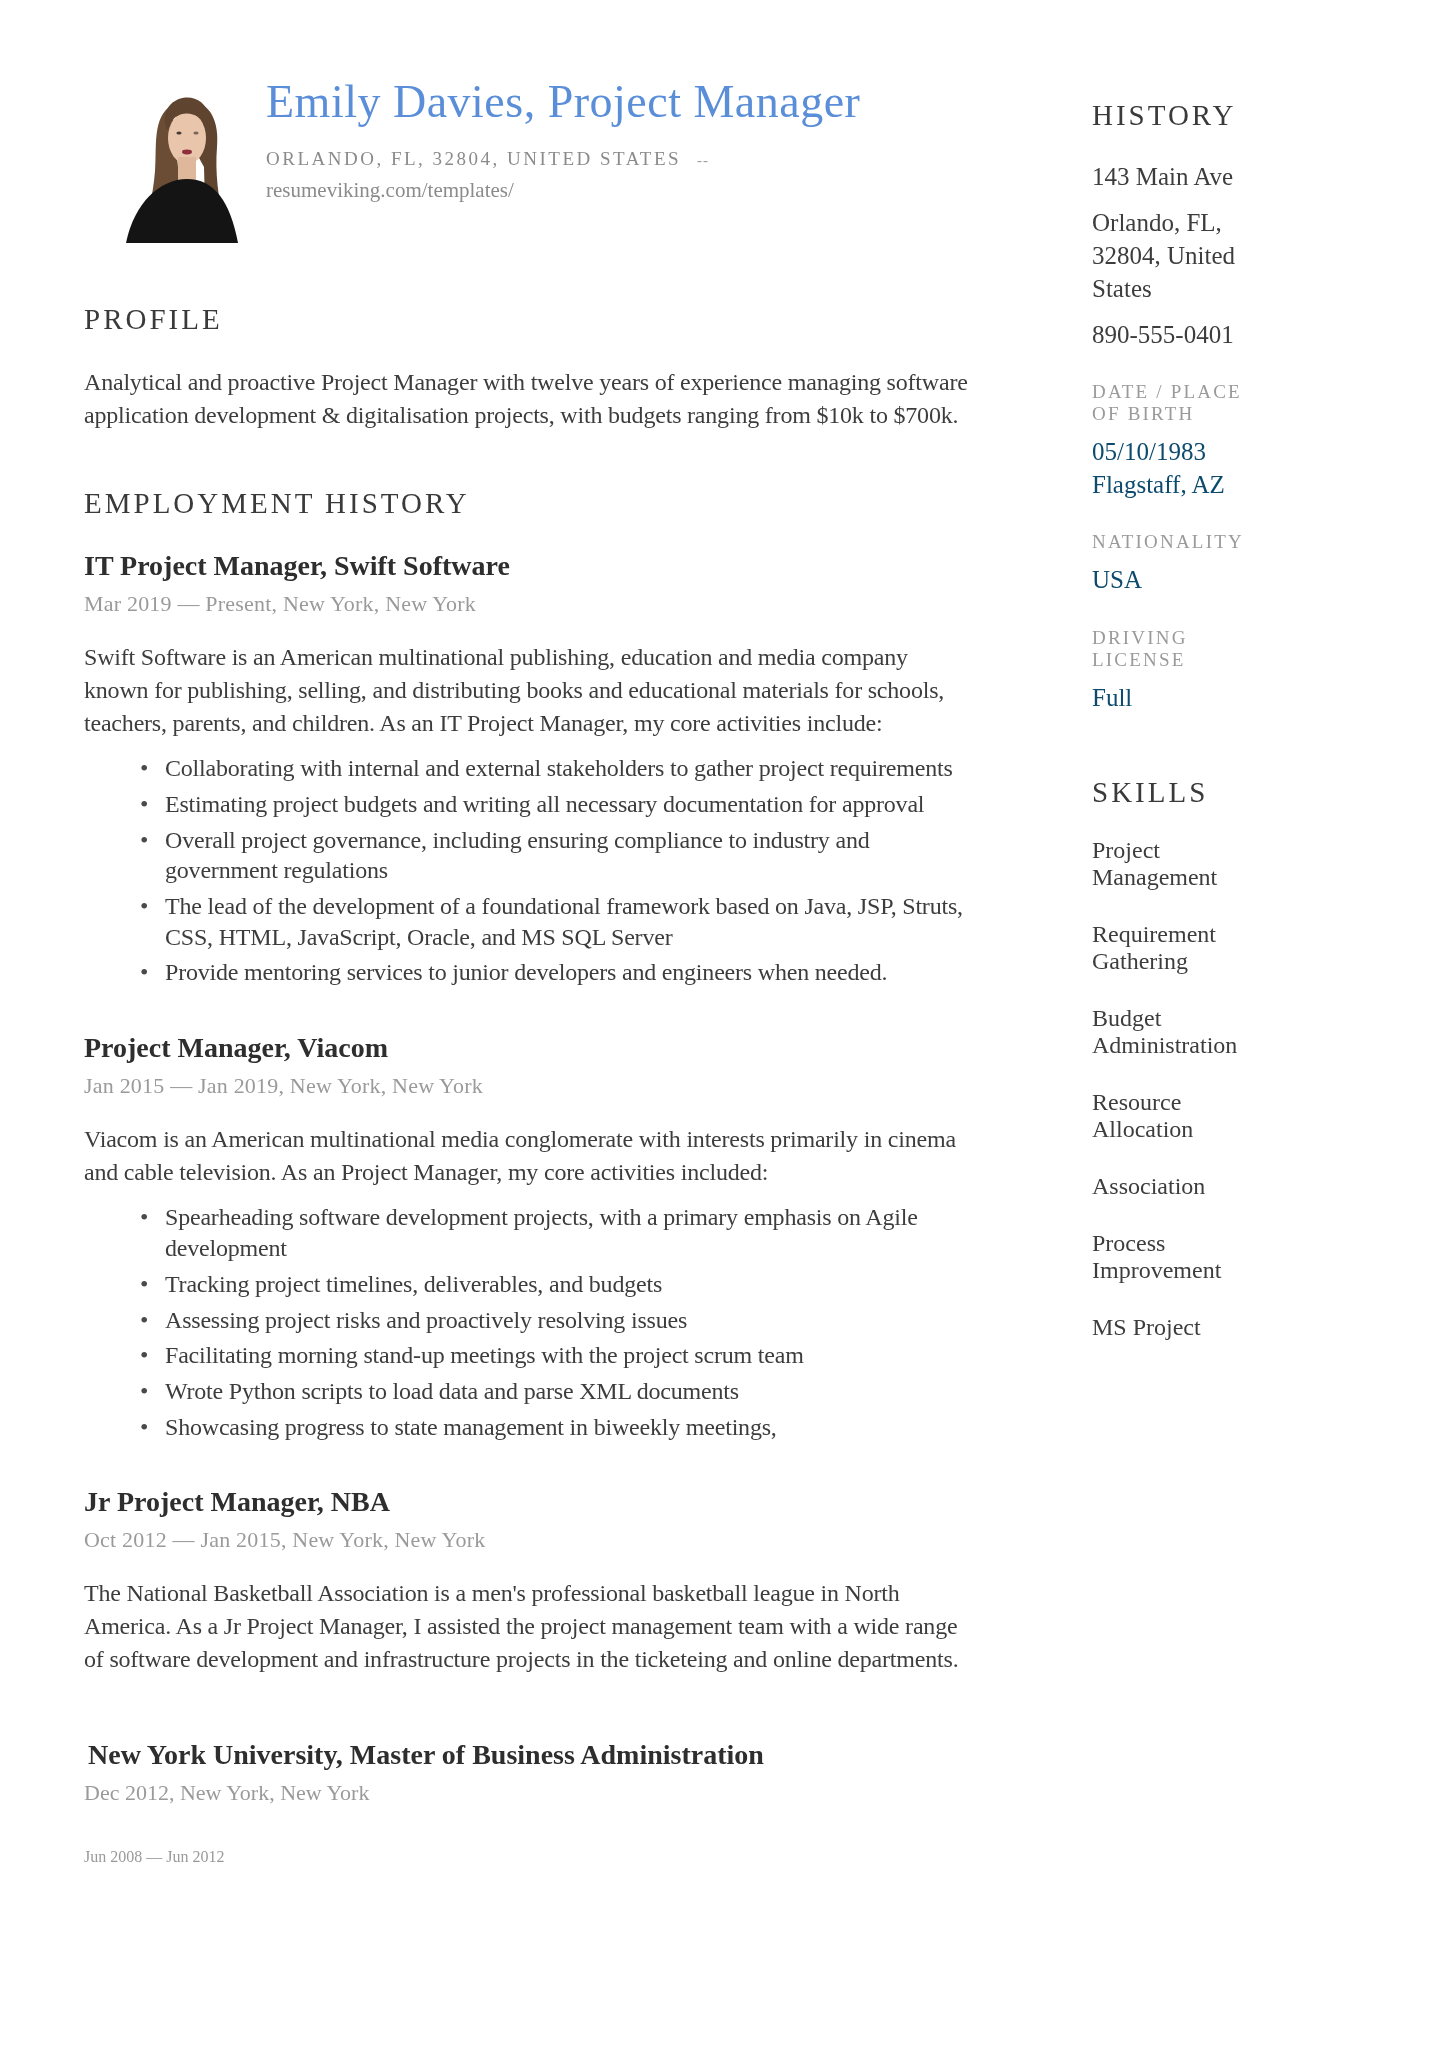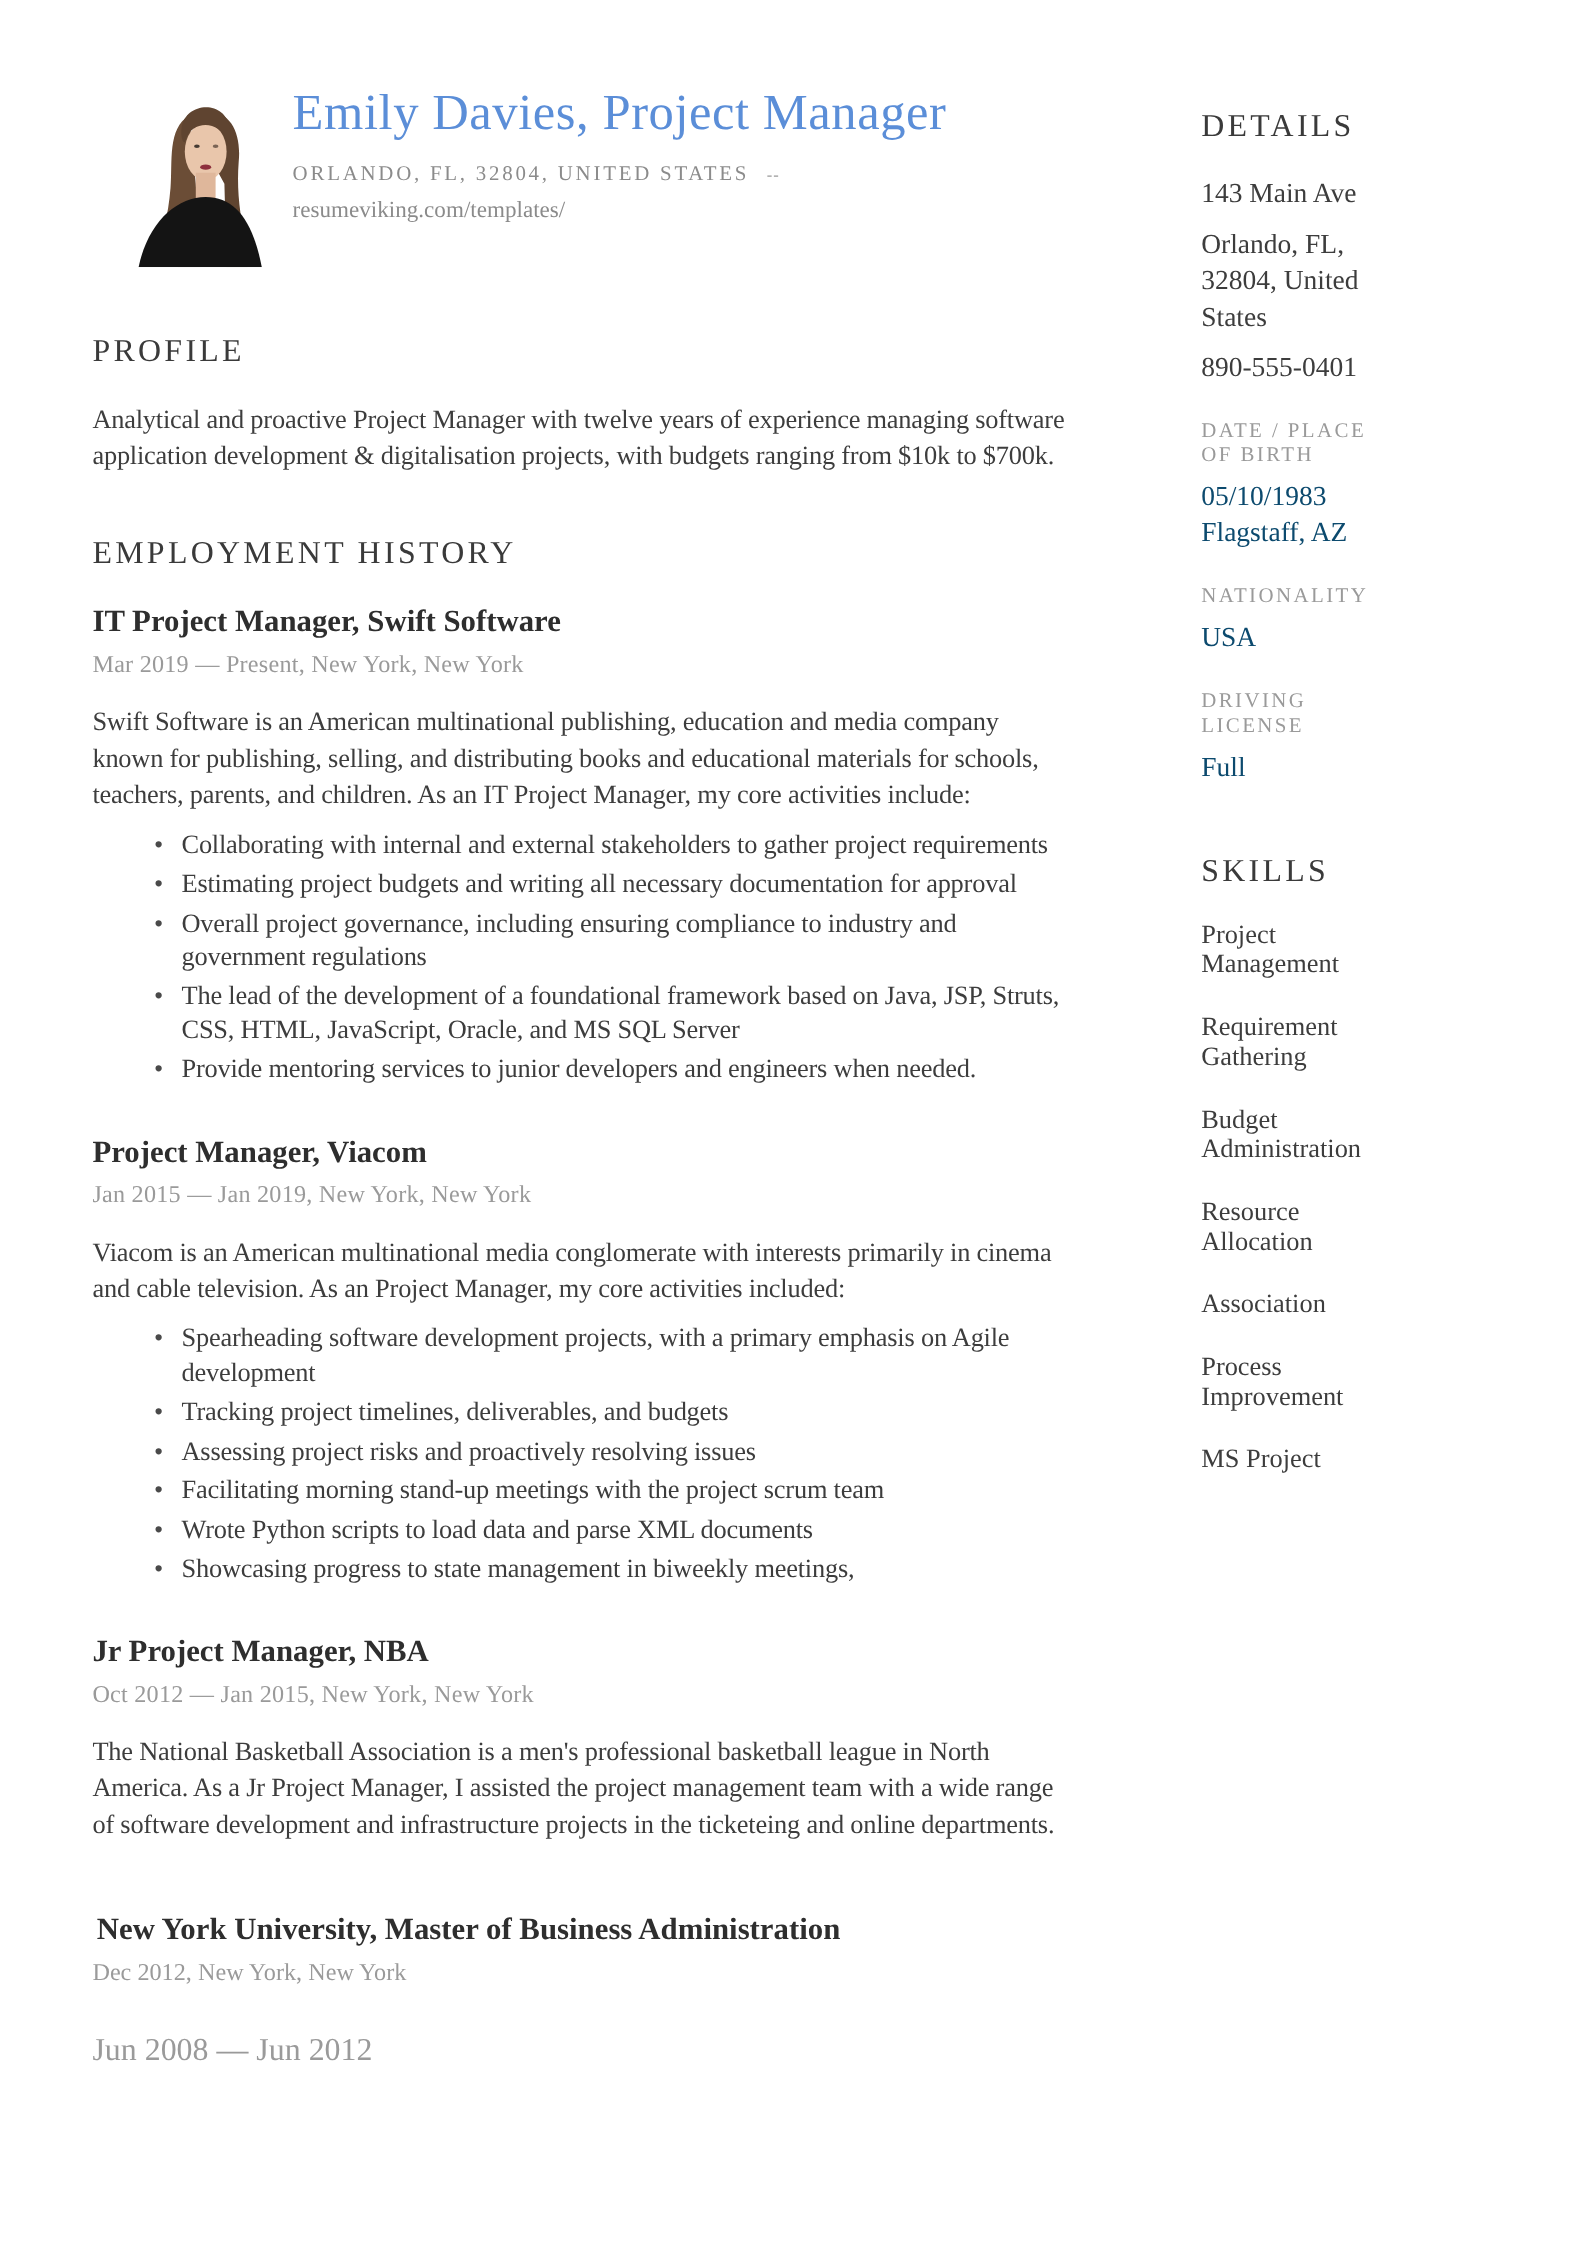--- a/index.html
+++ b/index.html
@@ -52,21 +52,21 @@
   }
   ul.bullets li::before {
     content: "\2022"; position: absolute; left: -25px; top: 0; color: #4a4a4a;
   }
   .job-last-desc { margin-bottom: 64px; }
 
   
   .education-section { margin-top: 8px; }
   .edu-title { font-size: 28px; font-weight: 700; color: #2e2e2e; margin: 0 0 9px 4px; }
   .edu-meta { font-size: 22px; color: #9a9a9a; margin: 0 0 42px 0; }
-  .edu-period { font-size: 29px; color: #9a9a9a; margin: 0; }
+  .edu-period { font-size: 16px; color: #9a9a9a; margin: 0; }
 
   
   .sb-heading {
     font-size: 29px; font-weight: 400; letter-spacing: 3px;
     color: #3a3a3a; margin: 0 0 28px 0;
   }
   .sb-value { font-size: 25px; color: #3d3d3d; line-height: 1.32; margin: 0 0 13px 0; }
   .sb-label {
     font-size: 19px; letter-spacing: 2.2px; color: #9a9a9a;
     margin: 30px 0 11px 0;
@@ -153,21 +153,21 @@
       <h3 class="edu-title">New York University, Master of Business Administration</h3>
       <p class="edu-meta">Dec 2012, New York, New York</p>
       <p class="edu-period">Jun 2008 — Jun 2012</p>
     </section>
 
   </div>
 
   <aside class="sidebar">
 
     <section>
-      <h2 class="sb-heading">DETAILS</h2>
+      <h2 class="sb-heading">HISTORY</h2>
       <p class="sb-value">143 Main Ave</p>
       <p class="sb-value">Orlando, FL, 32804, United States</p>
       <p class="sb-value">890-555-0401</p>
 
       <p class="sb-label">DATE / PLACE OF BIRTH</p>
       <p class="sb-sub-value">05/10/1983</p>
       <p class="sb-sub-value">Flagstaff, AZ</p>
 
       <p class="sb-label">NATIONALITY</p>
       <p class="sb-sub-value">USA</p>

